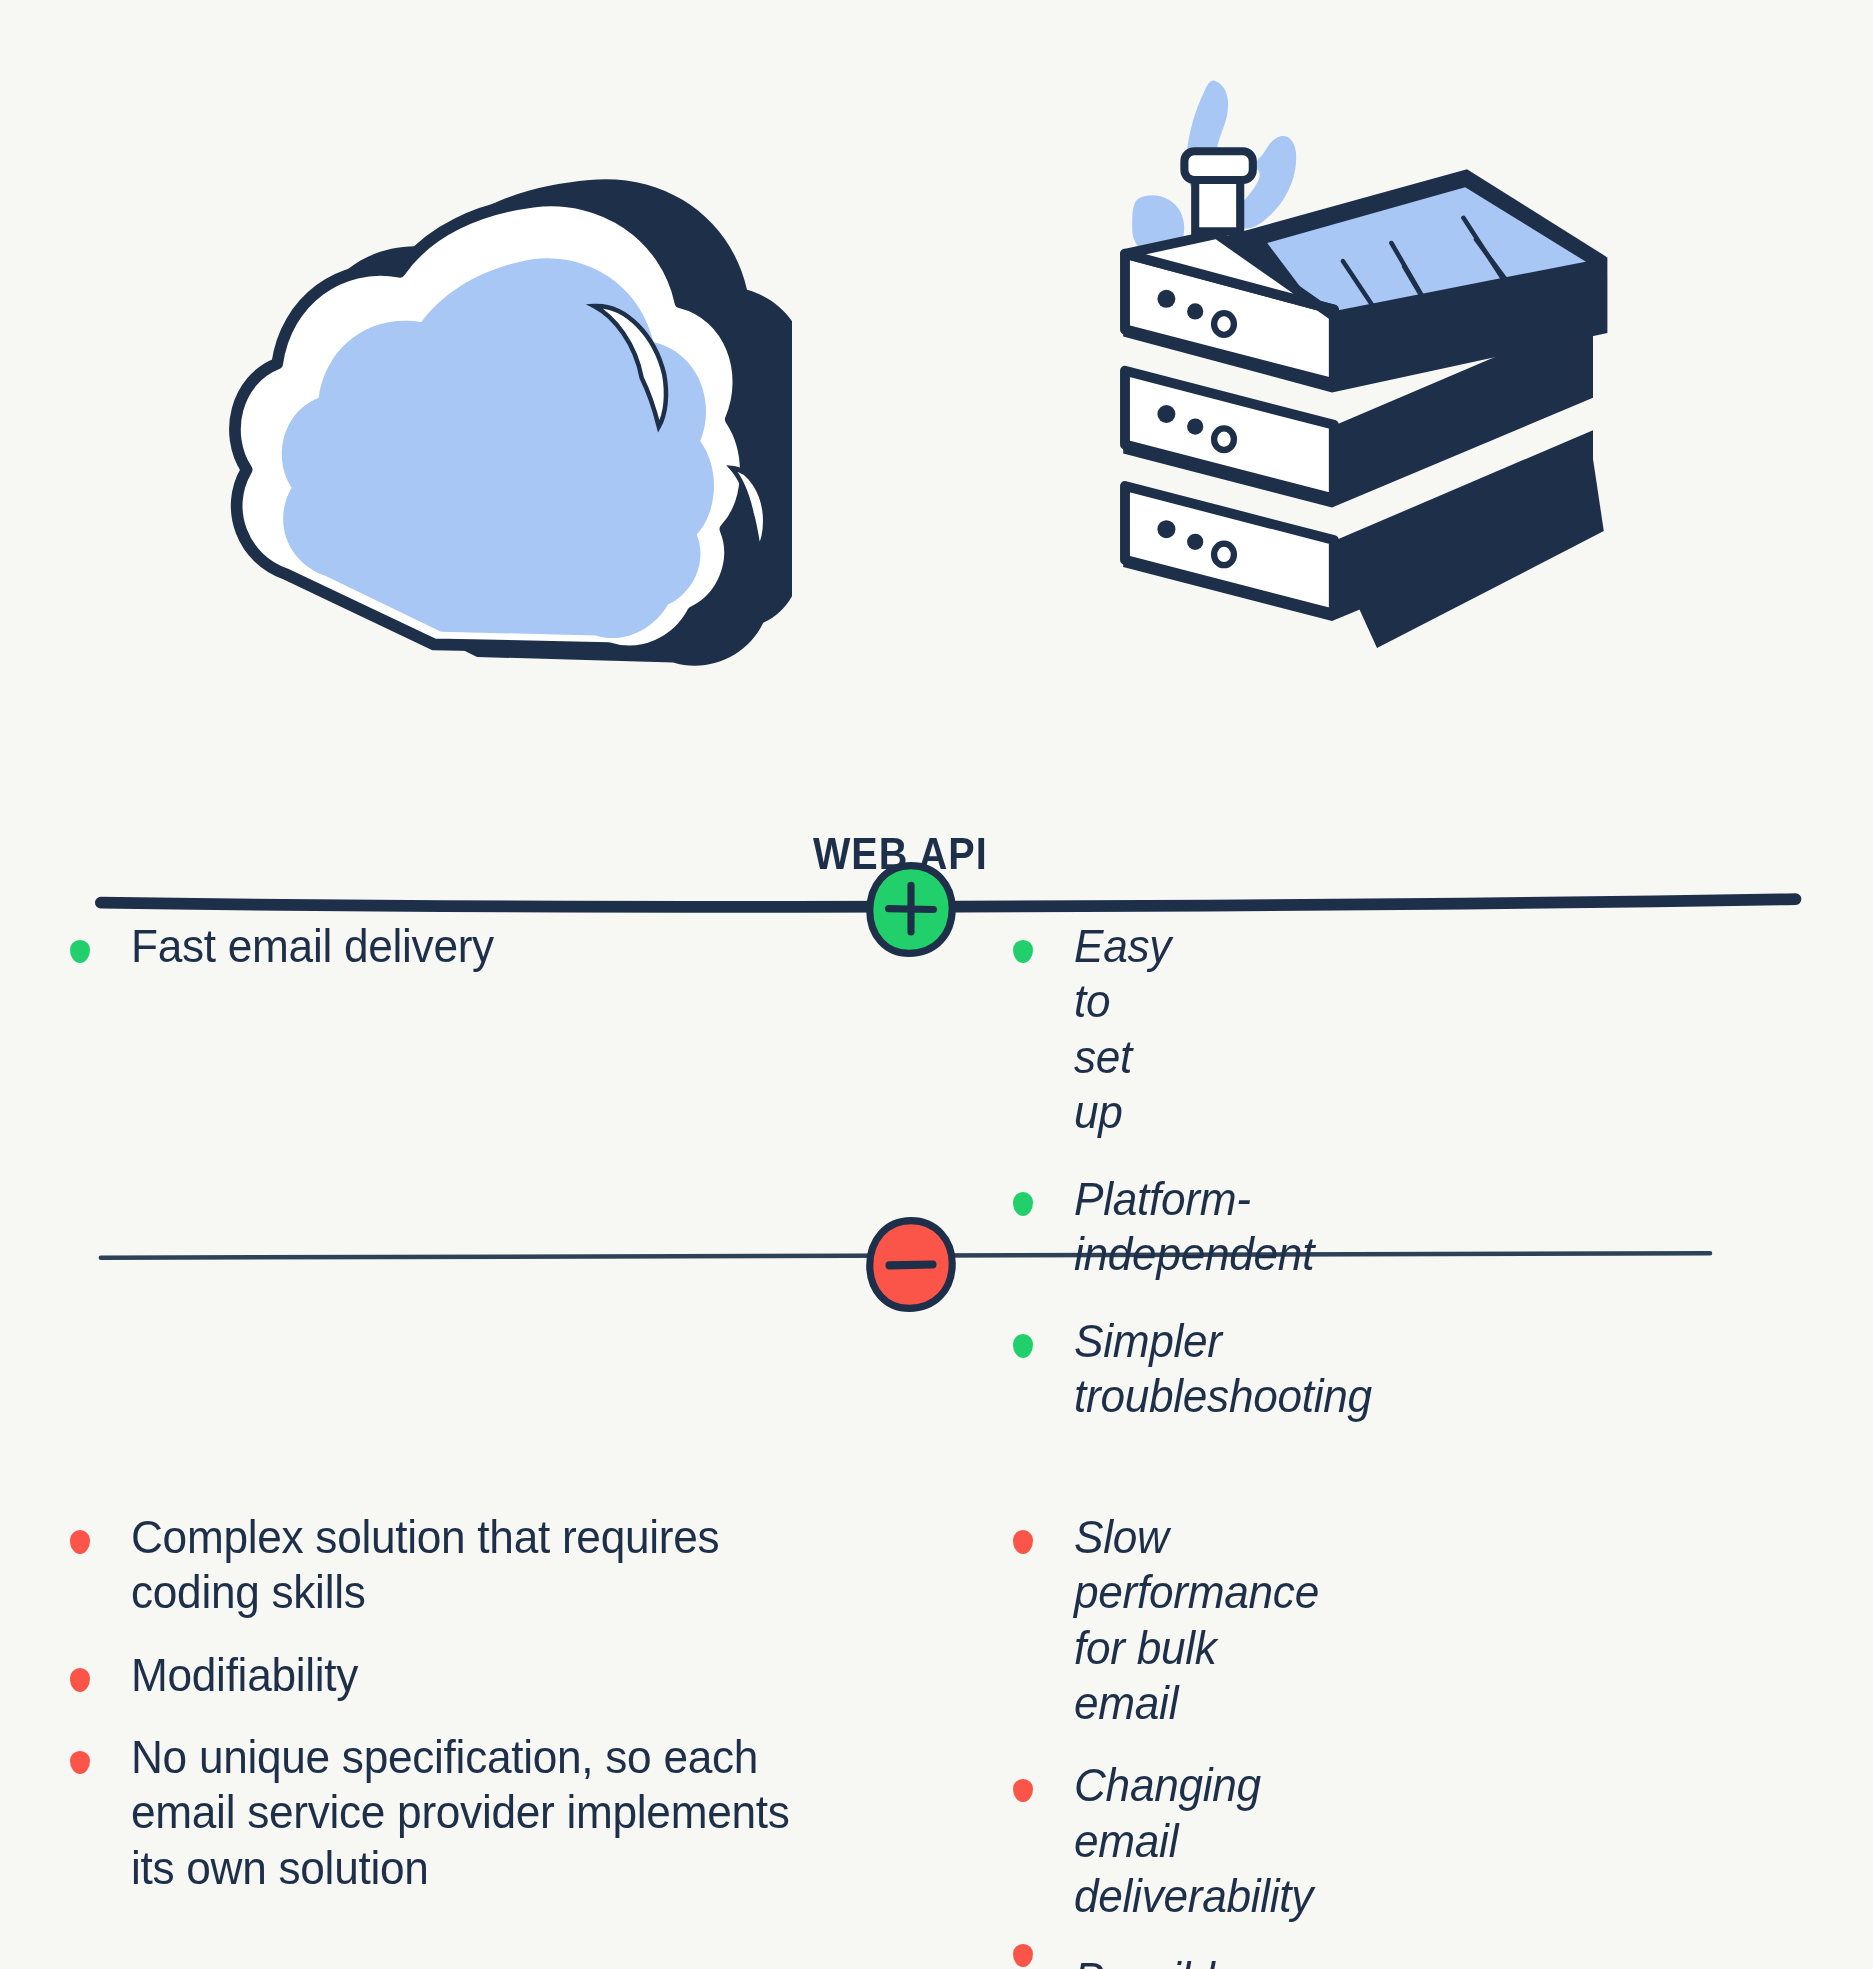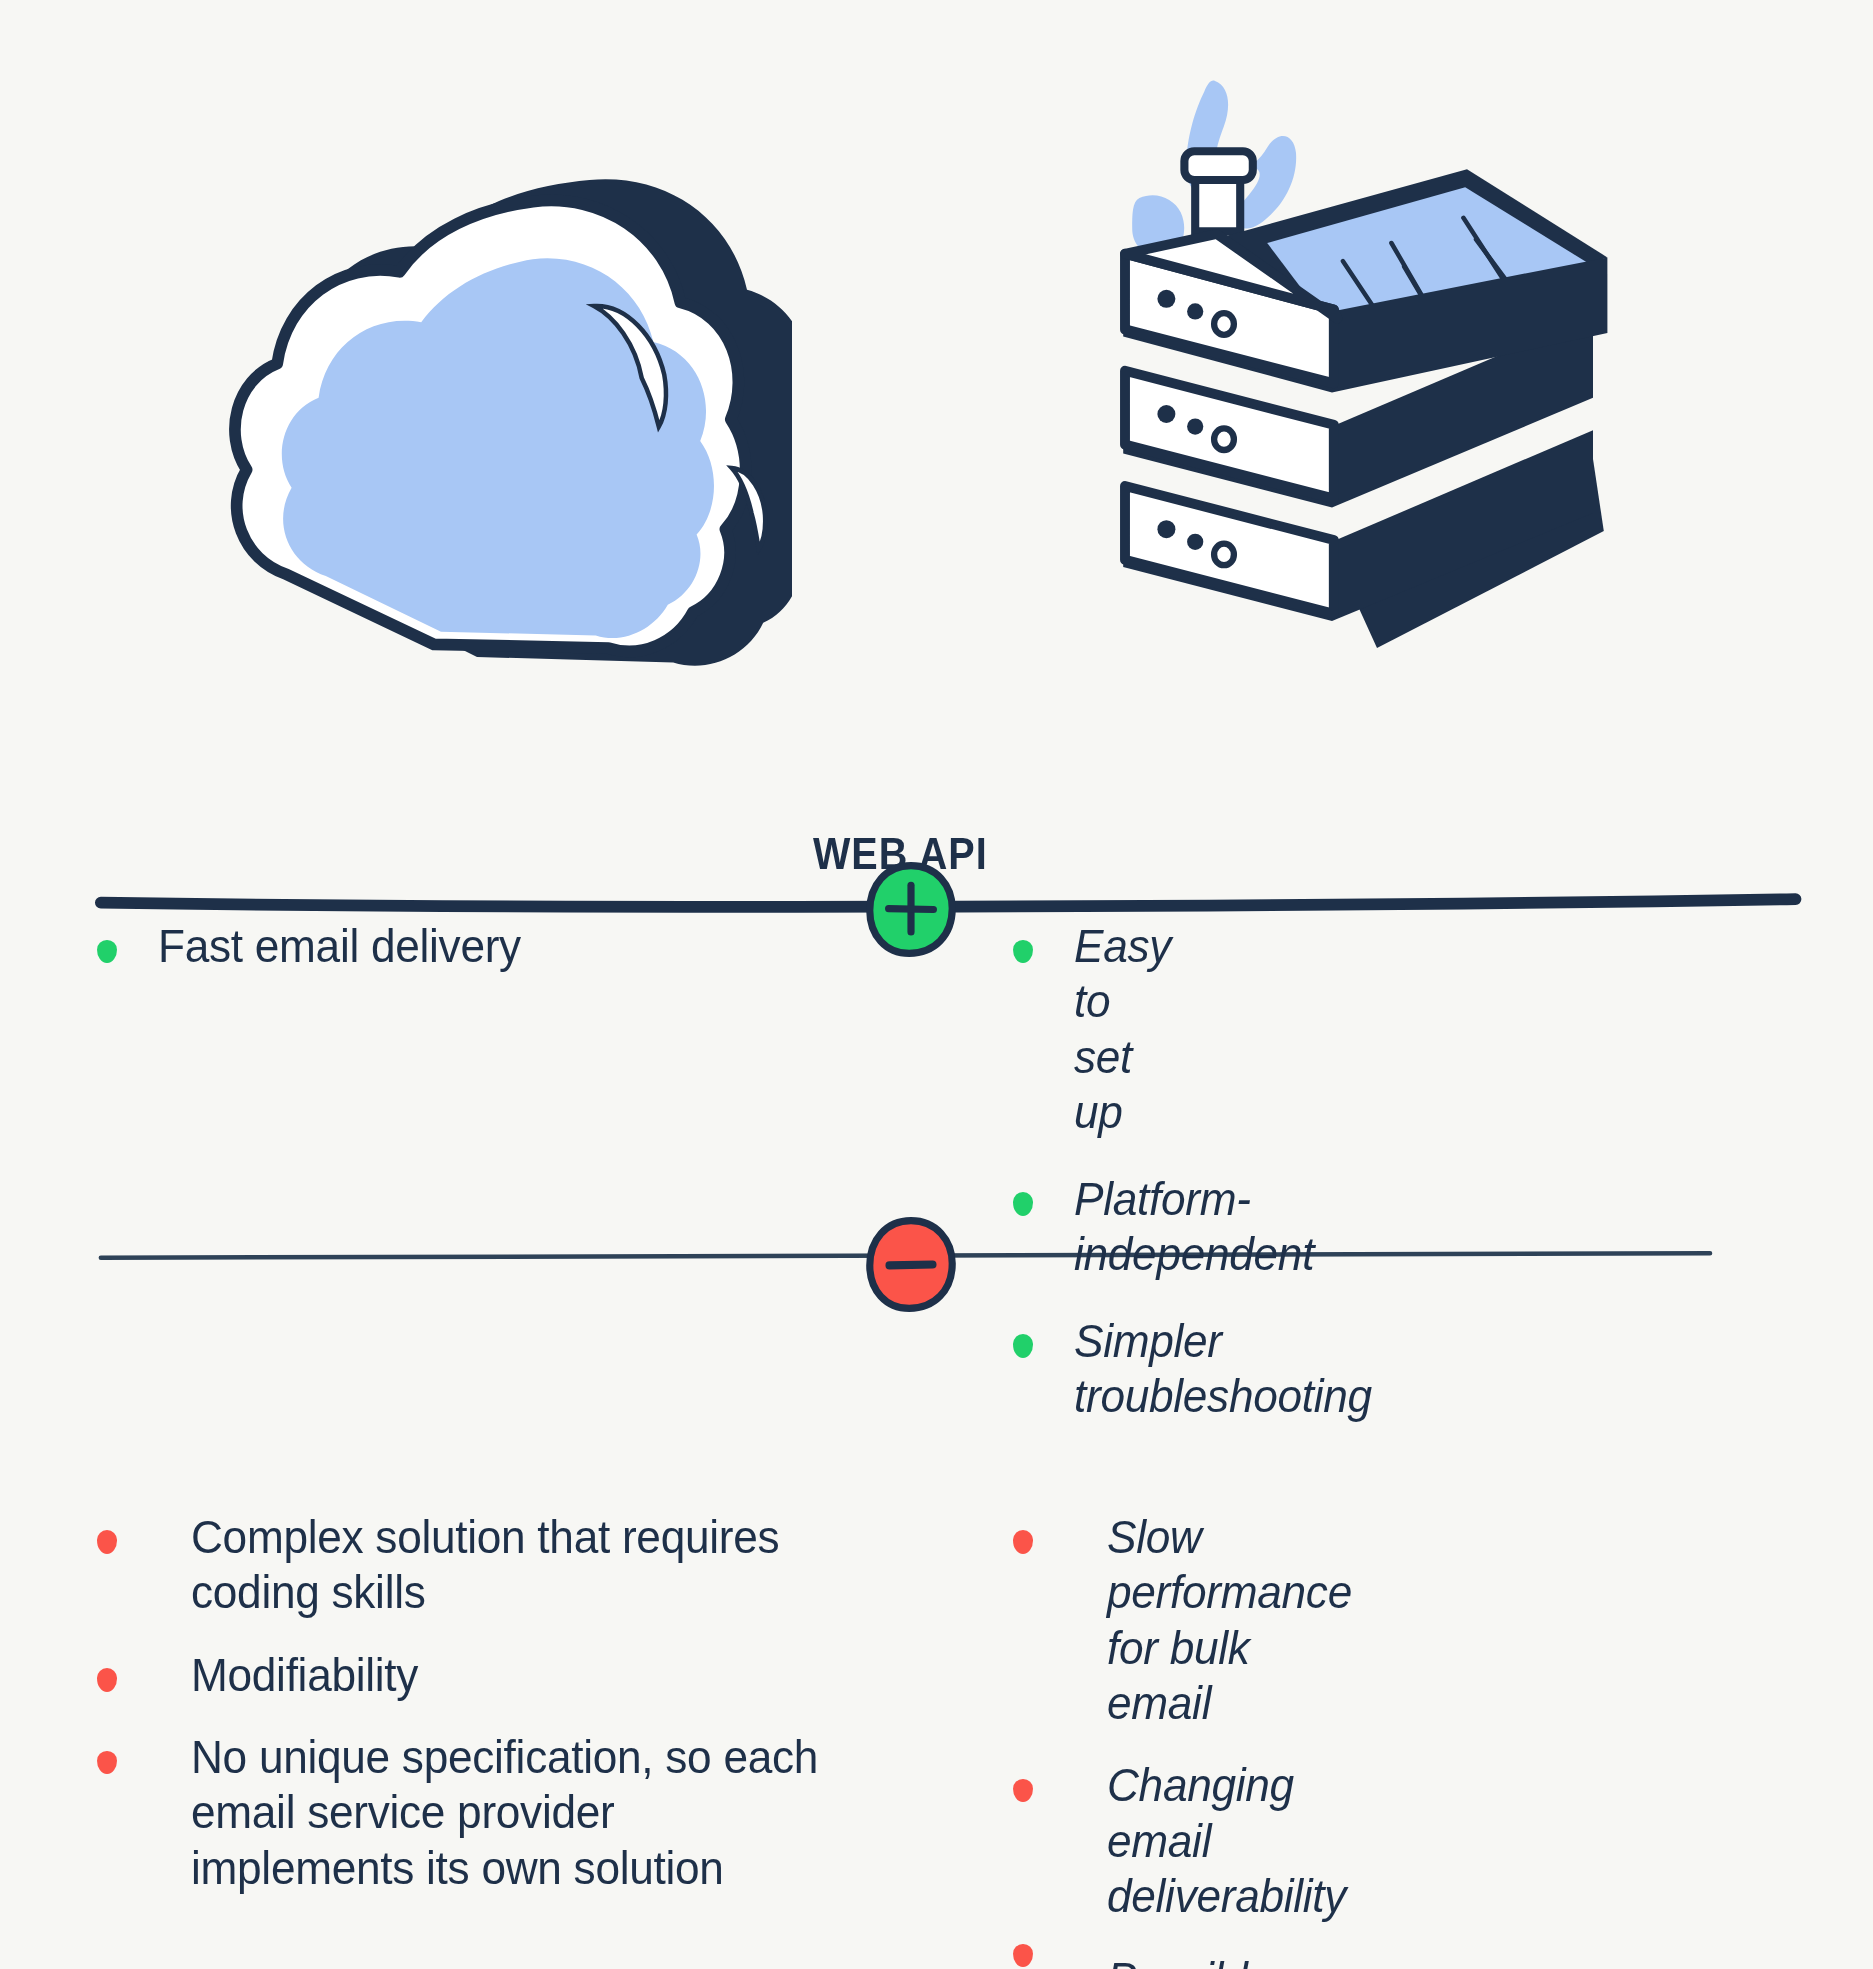--- a/index.html
+++ b/index.html
@@ -109,34 +109,34 @@
     width: 1873px;
   }
   .list-block {
     display: flex;
     width: 1873px;
   }
   .list-col {
     width: 936px;
     box-sizing: border-box;
   }
-  .list-col.left { padding-left: 97px; padding-right: 54px; }
+  .list-col.left { padding-left: 70px; padding-right: 54px; }
   .list-col.right { padding-left: 1013px; padding-right: 54px;
                     width: 937px; margin-left: -936px; font-style: italic; }
 
   .pros-block { margin-bottom: 0; }
   .cons-block { margin-top: 54px; }
 
   .bullet-row {
     display: flex;
     align-items: flex-start;
     margin-bottom: 25px;
   }
   .pros-block .bullet-row { margin-bottom: 31px; }
-  .cons-block .bullet-row { margin-bottom: 27px; gap: 33px; }
+  .cons-block .bullet-row { margin-bottom: 27px; }
 
   .bullet-dot {
     flex: 0 0 auto;
     width: 20px;
     height: 23.4px;
     border-radius: 50% 50% 50% 50% / 42% 42% 58% 58%;
     margin-top: 21.6px;
     margin-right: 41px;
   }
   .bullet-dot.green { background: #21D06A; }

